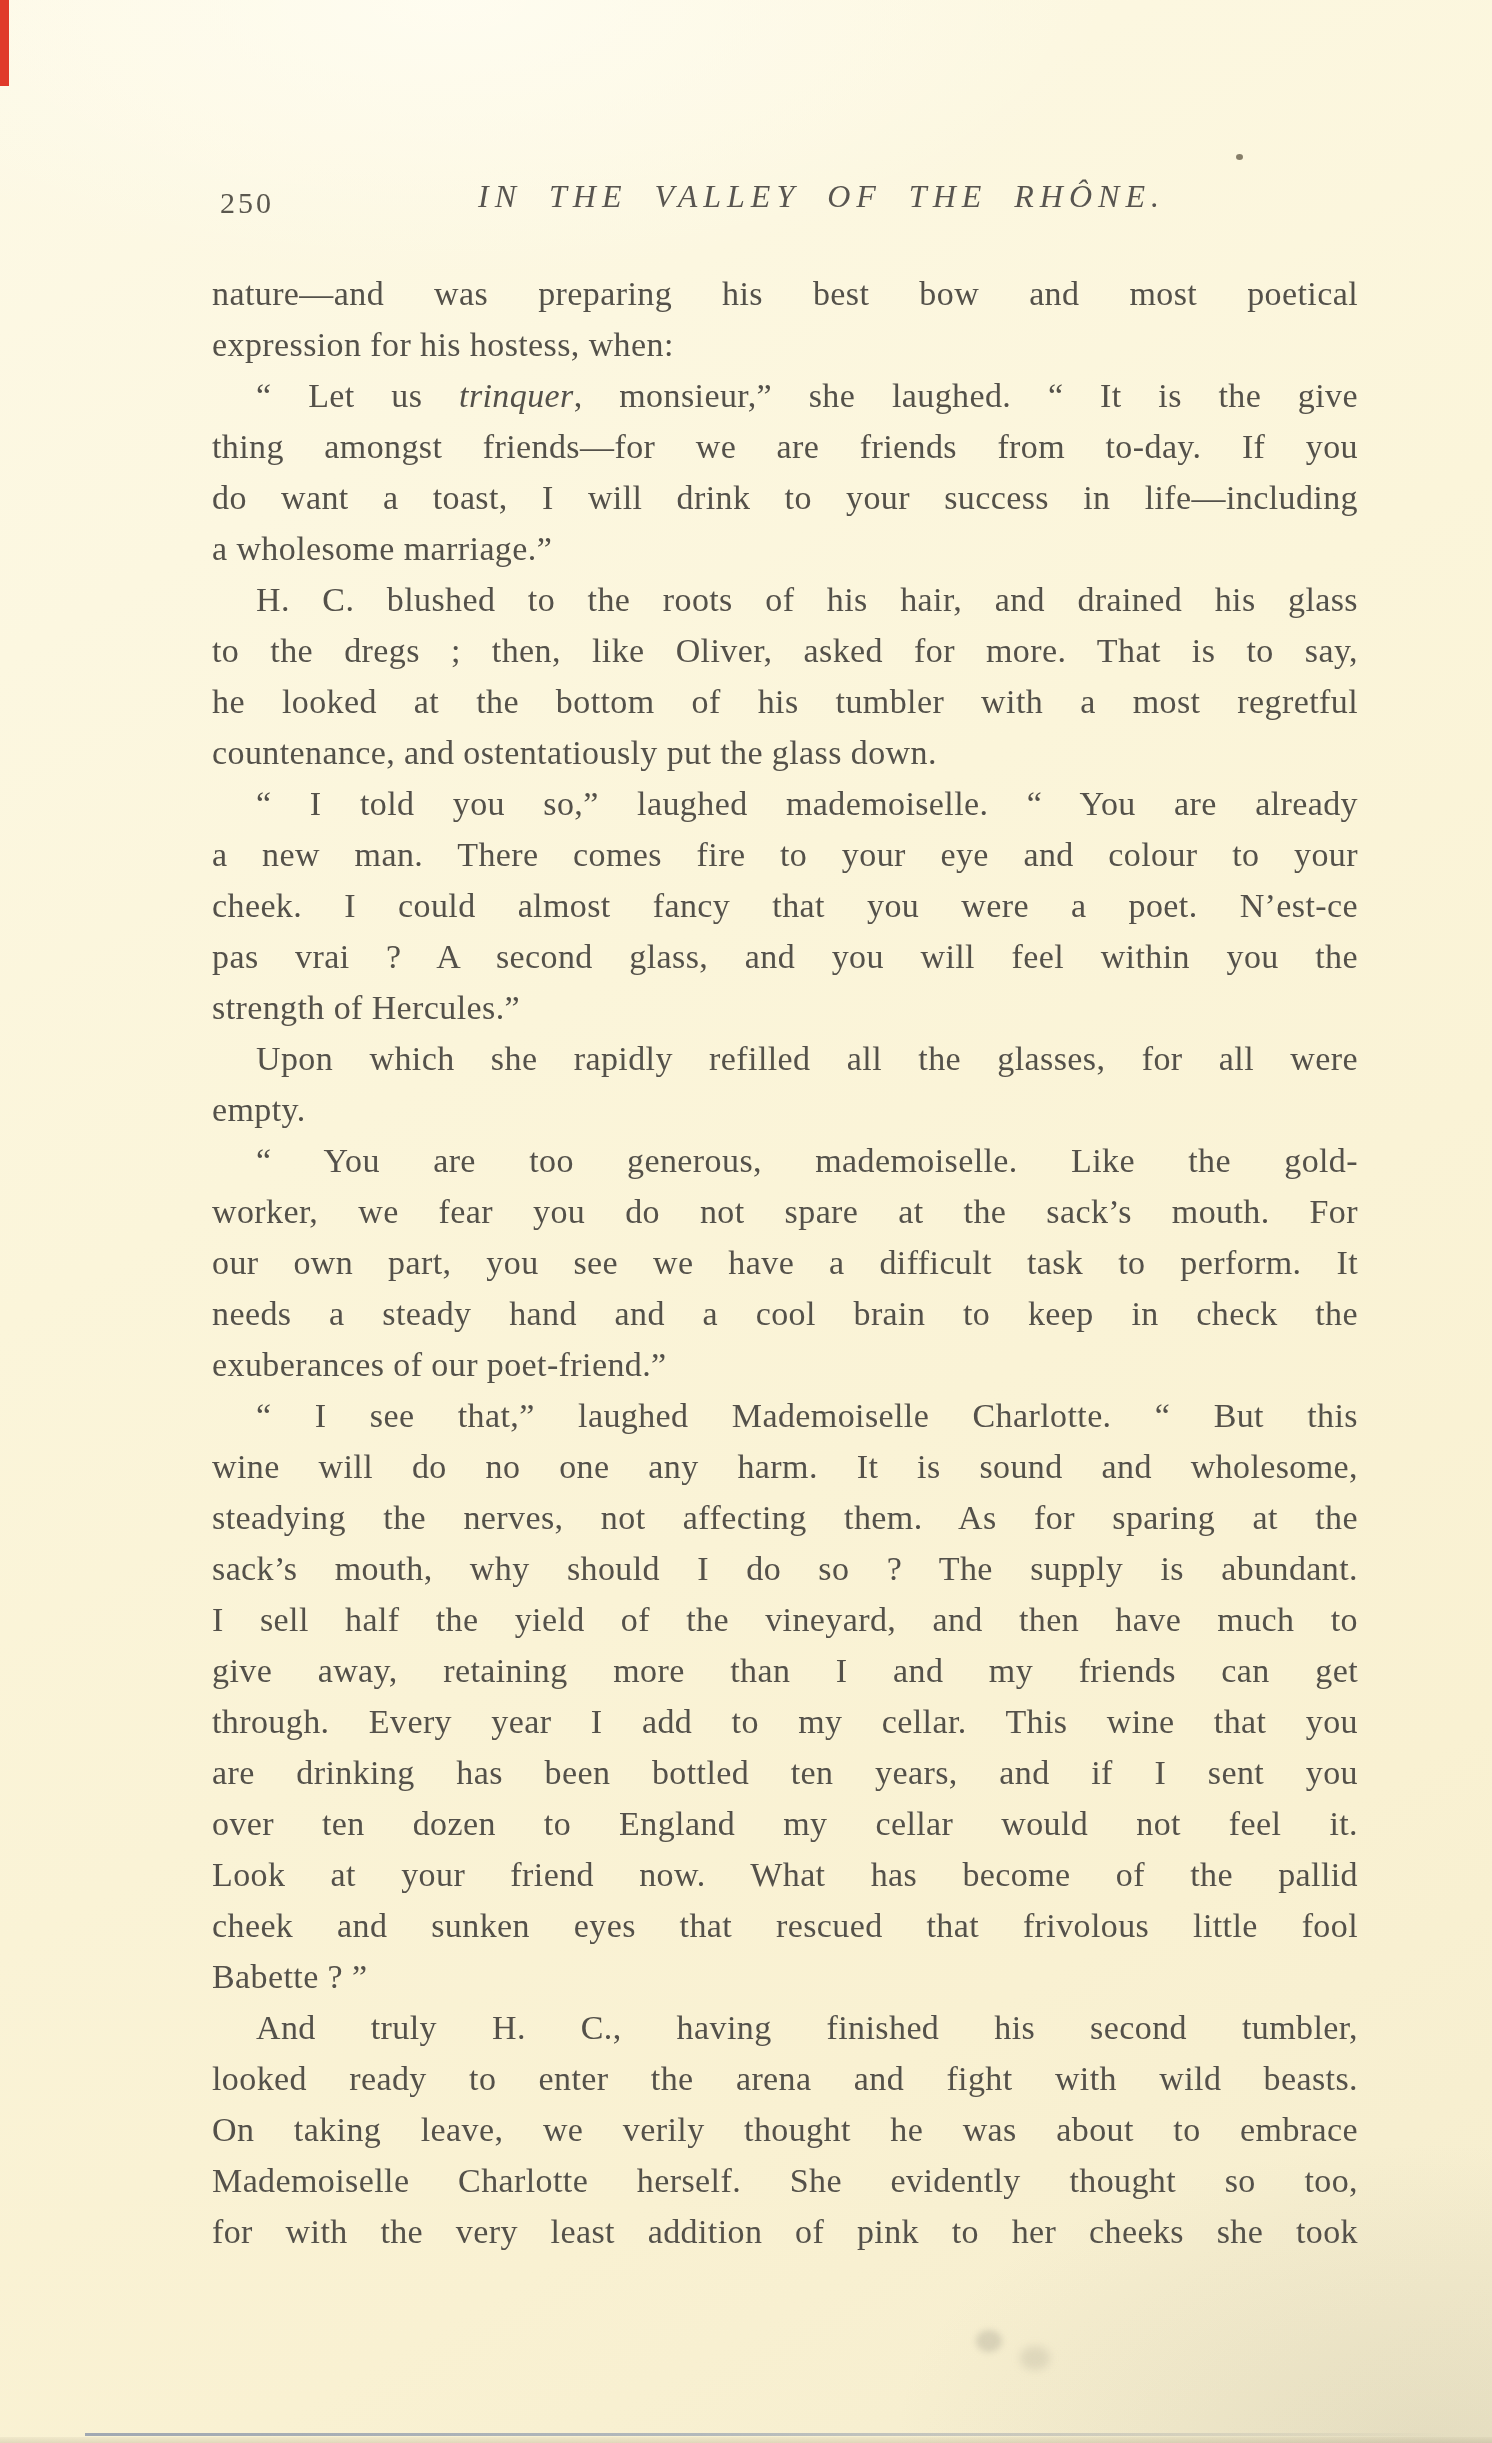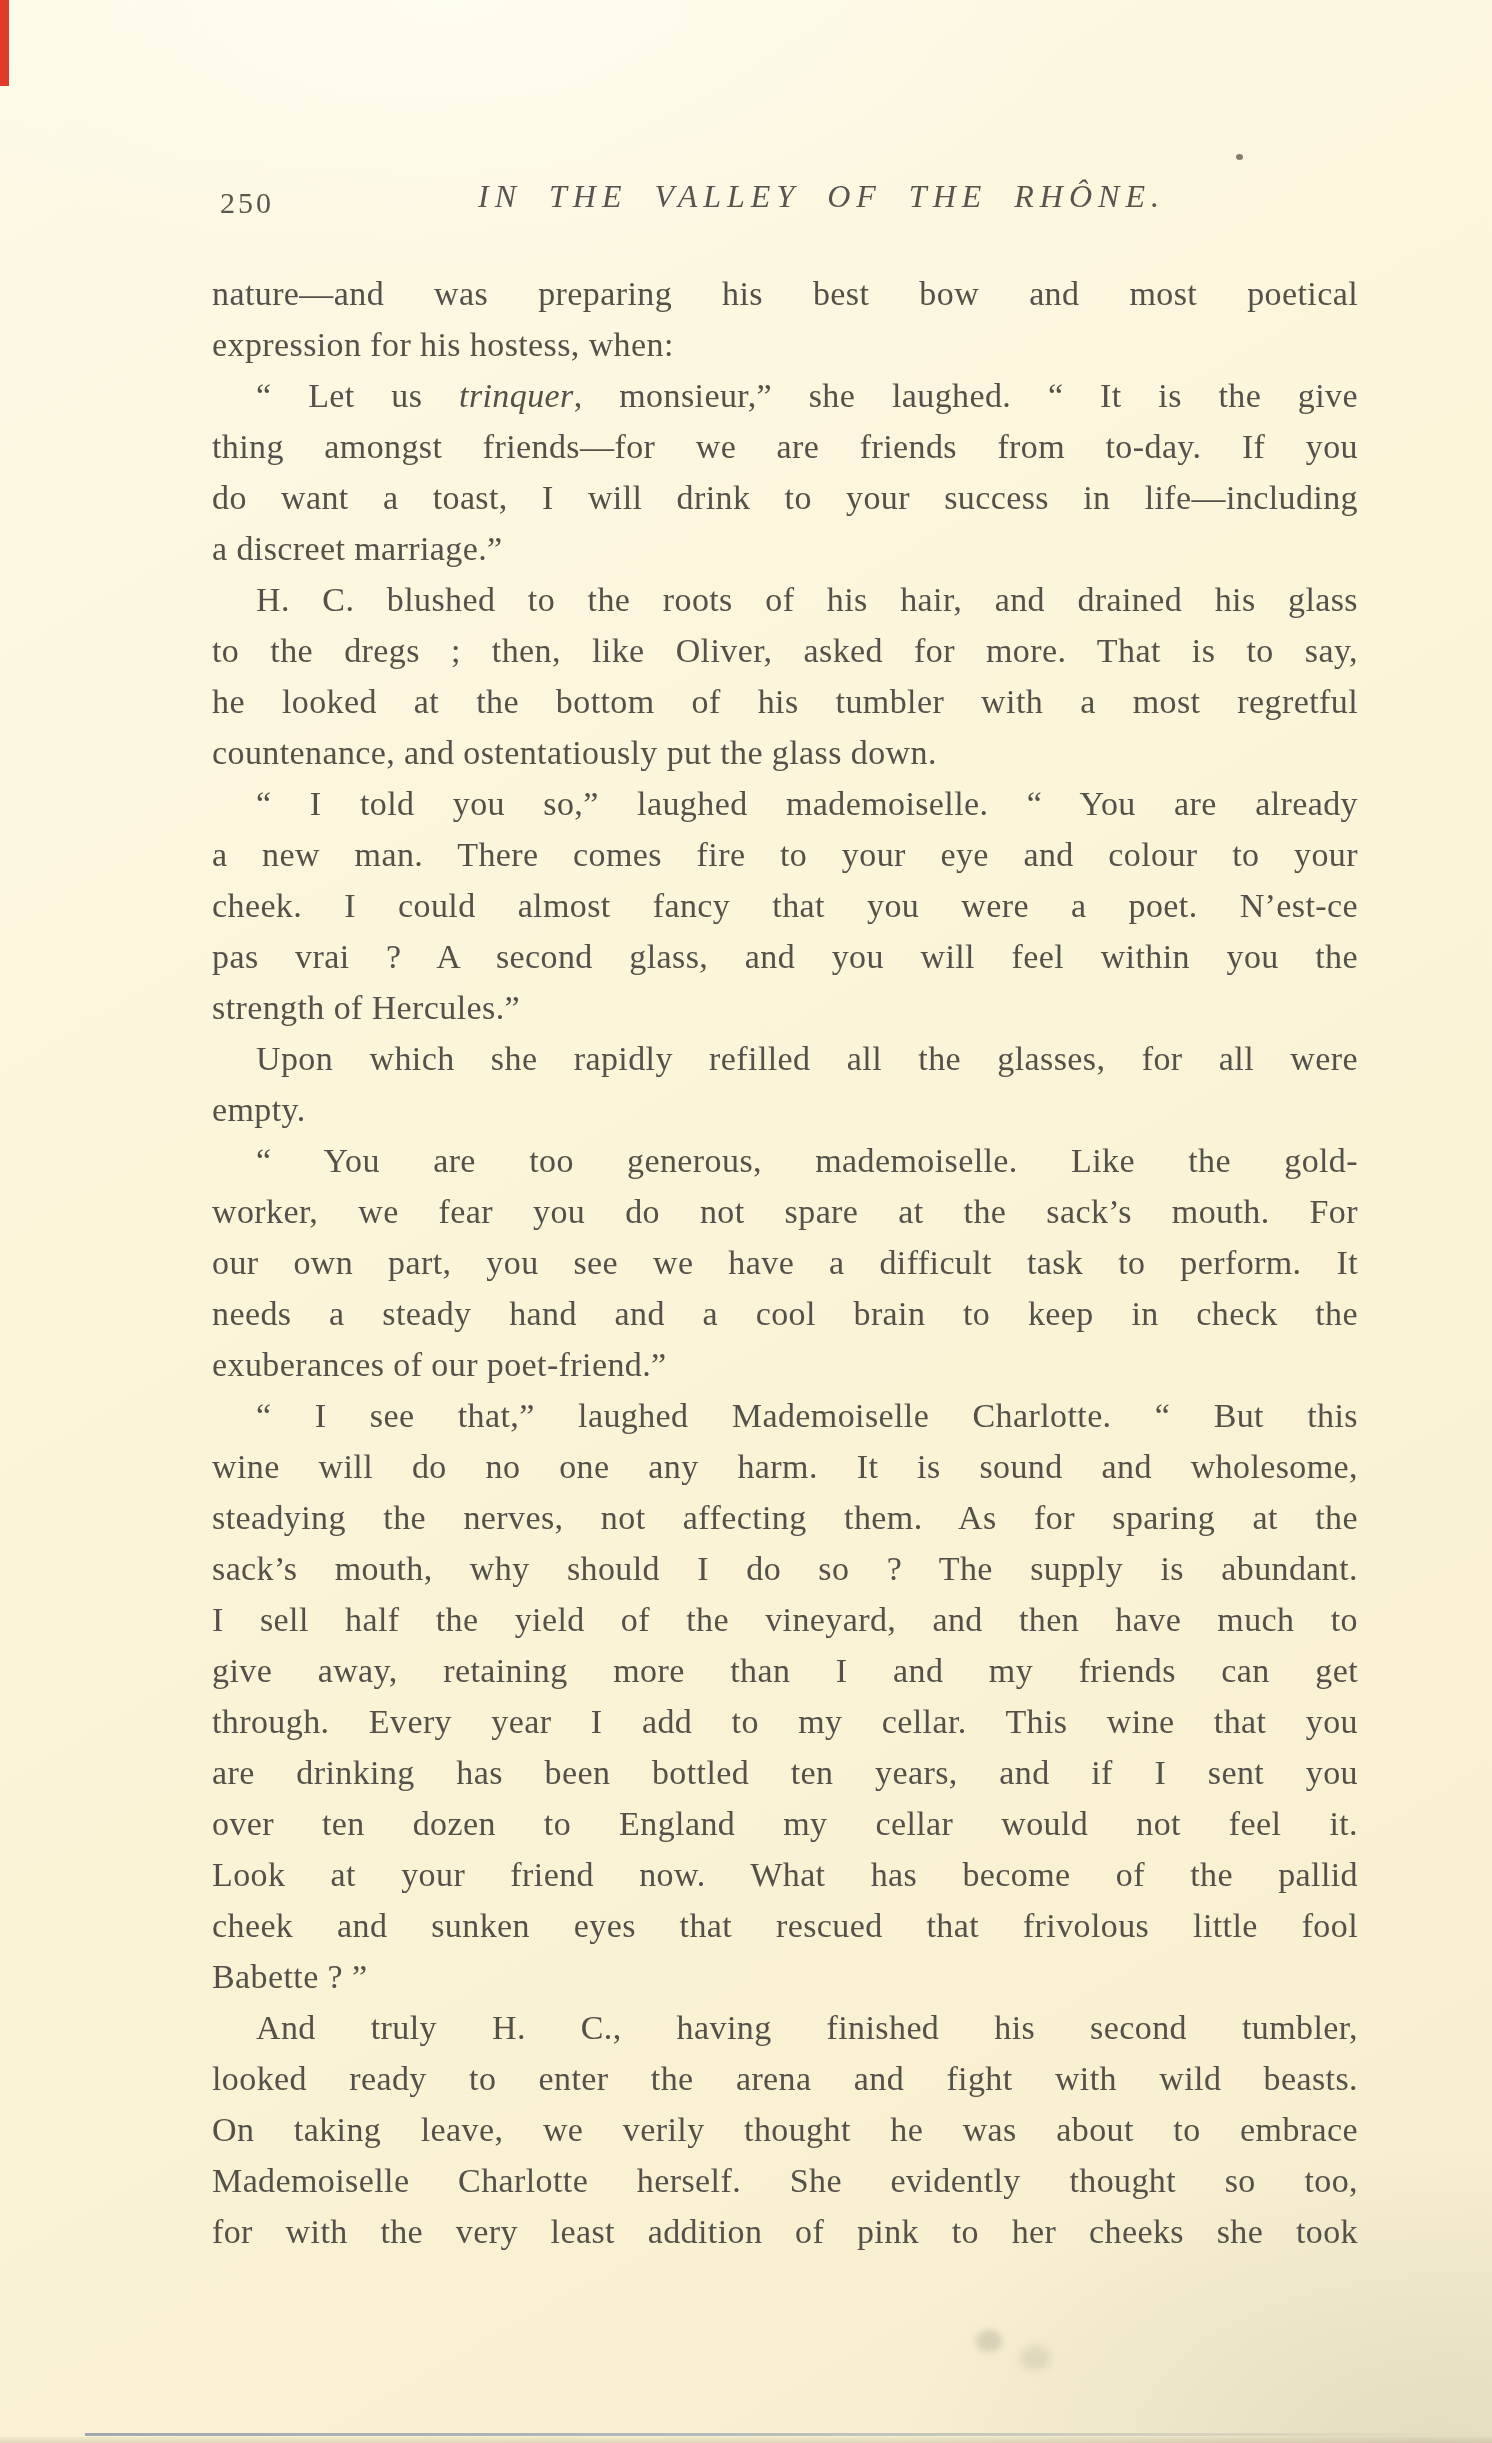--- a/index.html
+++ b/index.html
@@ -95,21 +95,21 @@
   <span class="page-number">250</span>
   <span class="running-title">IN THE VALLEY OF THE RHÔNE.</span>
 </div>
 
 <div class="text-block">
     <div class="line"><span>nature—and was preparing his best bow and most poetical</span></div>
     <div class="line end"><span>expression for his hostess, when:</span></div>
     <div class="line ind"><span>“ Let us </span><span class="it">trinquer</span><span>, monsieur,” she laughed. “ It is the give</span></div>
     <div class="line"><span>thing amongst friends—for we are friends from to-day. If you</span></div>
     <div class="line"><span>do want a toast, I will drink to your success in life—including</span></div>
-    <div class="line end"><span>a discreet marriage.”</span></div>
+    <div class="line end"><span>a wholesome marriage.”</span></div>
     <div class="line ind"><span>H. C. blushed to the roots of his hair, and drained his glass</span></div>
     <div class="line"><span>to the dregs ; then, like Oliver, asked for more. That is to say,</span></div>
     <div class="line"><span>he looked at the bottom of his tumbler with a most regretful</span></div>
     <div class="line end"><span>countenance, and ostentatiously put the glass down.</span></div>
     <div class="line ind"><span>“ I told you so,” laughed mademoiselle. “ You are already</span></div>
     <div class="line"><span>a new man. There comes fire to your eye and colour to your</span></div>
     <div class="line"><span>cheek. I could almost fancy that you were a poet. N’est-ce</span></div>
     <div class="line"><span>pas vrai ? A second glass, and you will feel within you the</span></div>
     <div class="line end"><span>strength of Hercules.”</span></div>
     <div class="line ind"><span>Upon which she rapidly refilled all the glasses, for all were</span></div>

